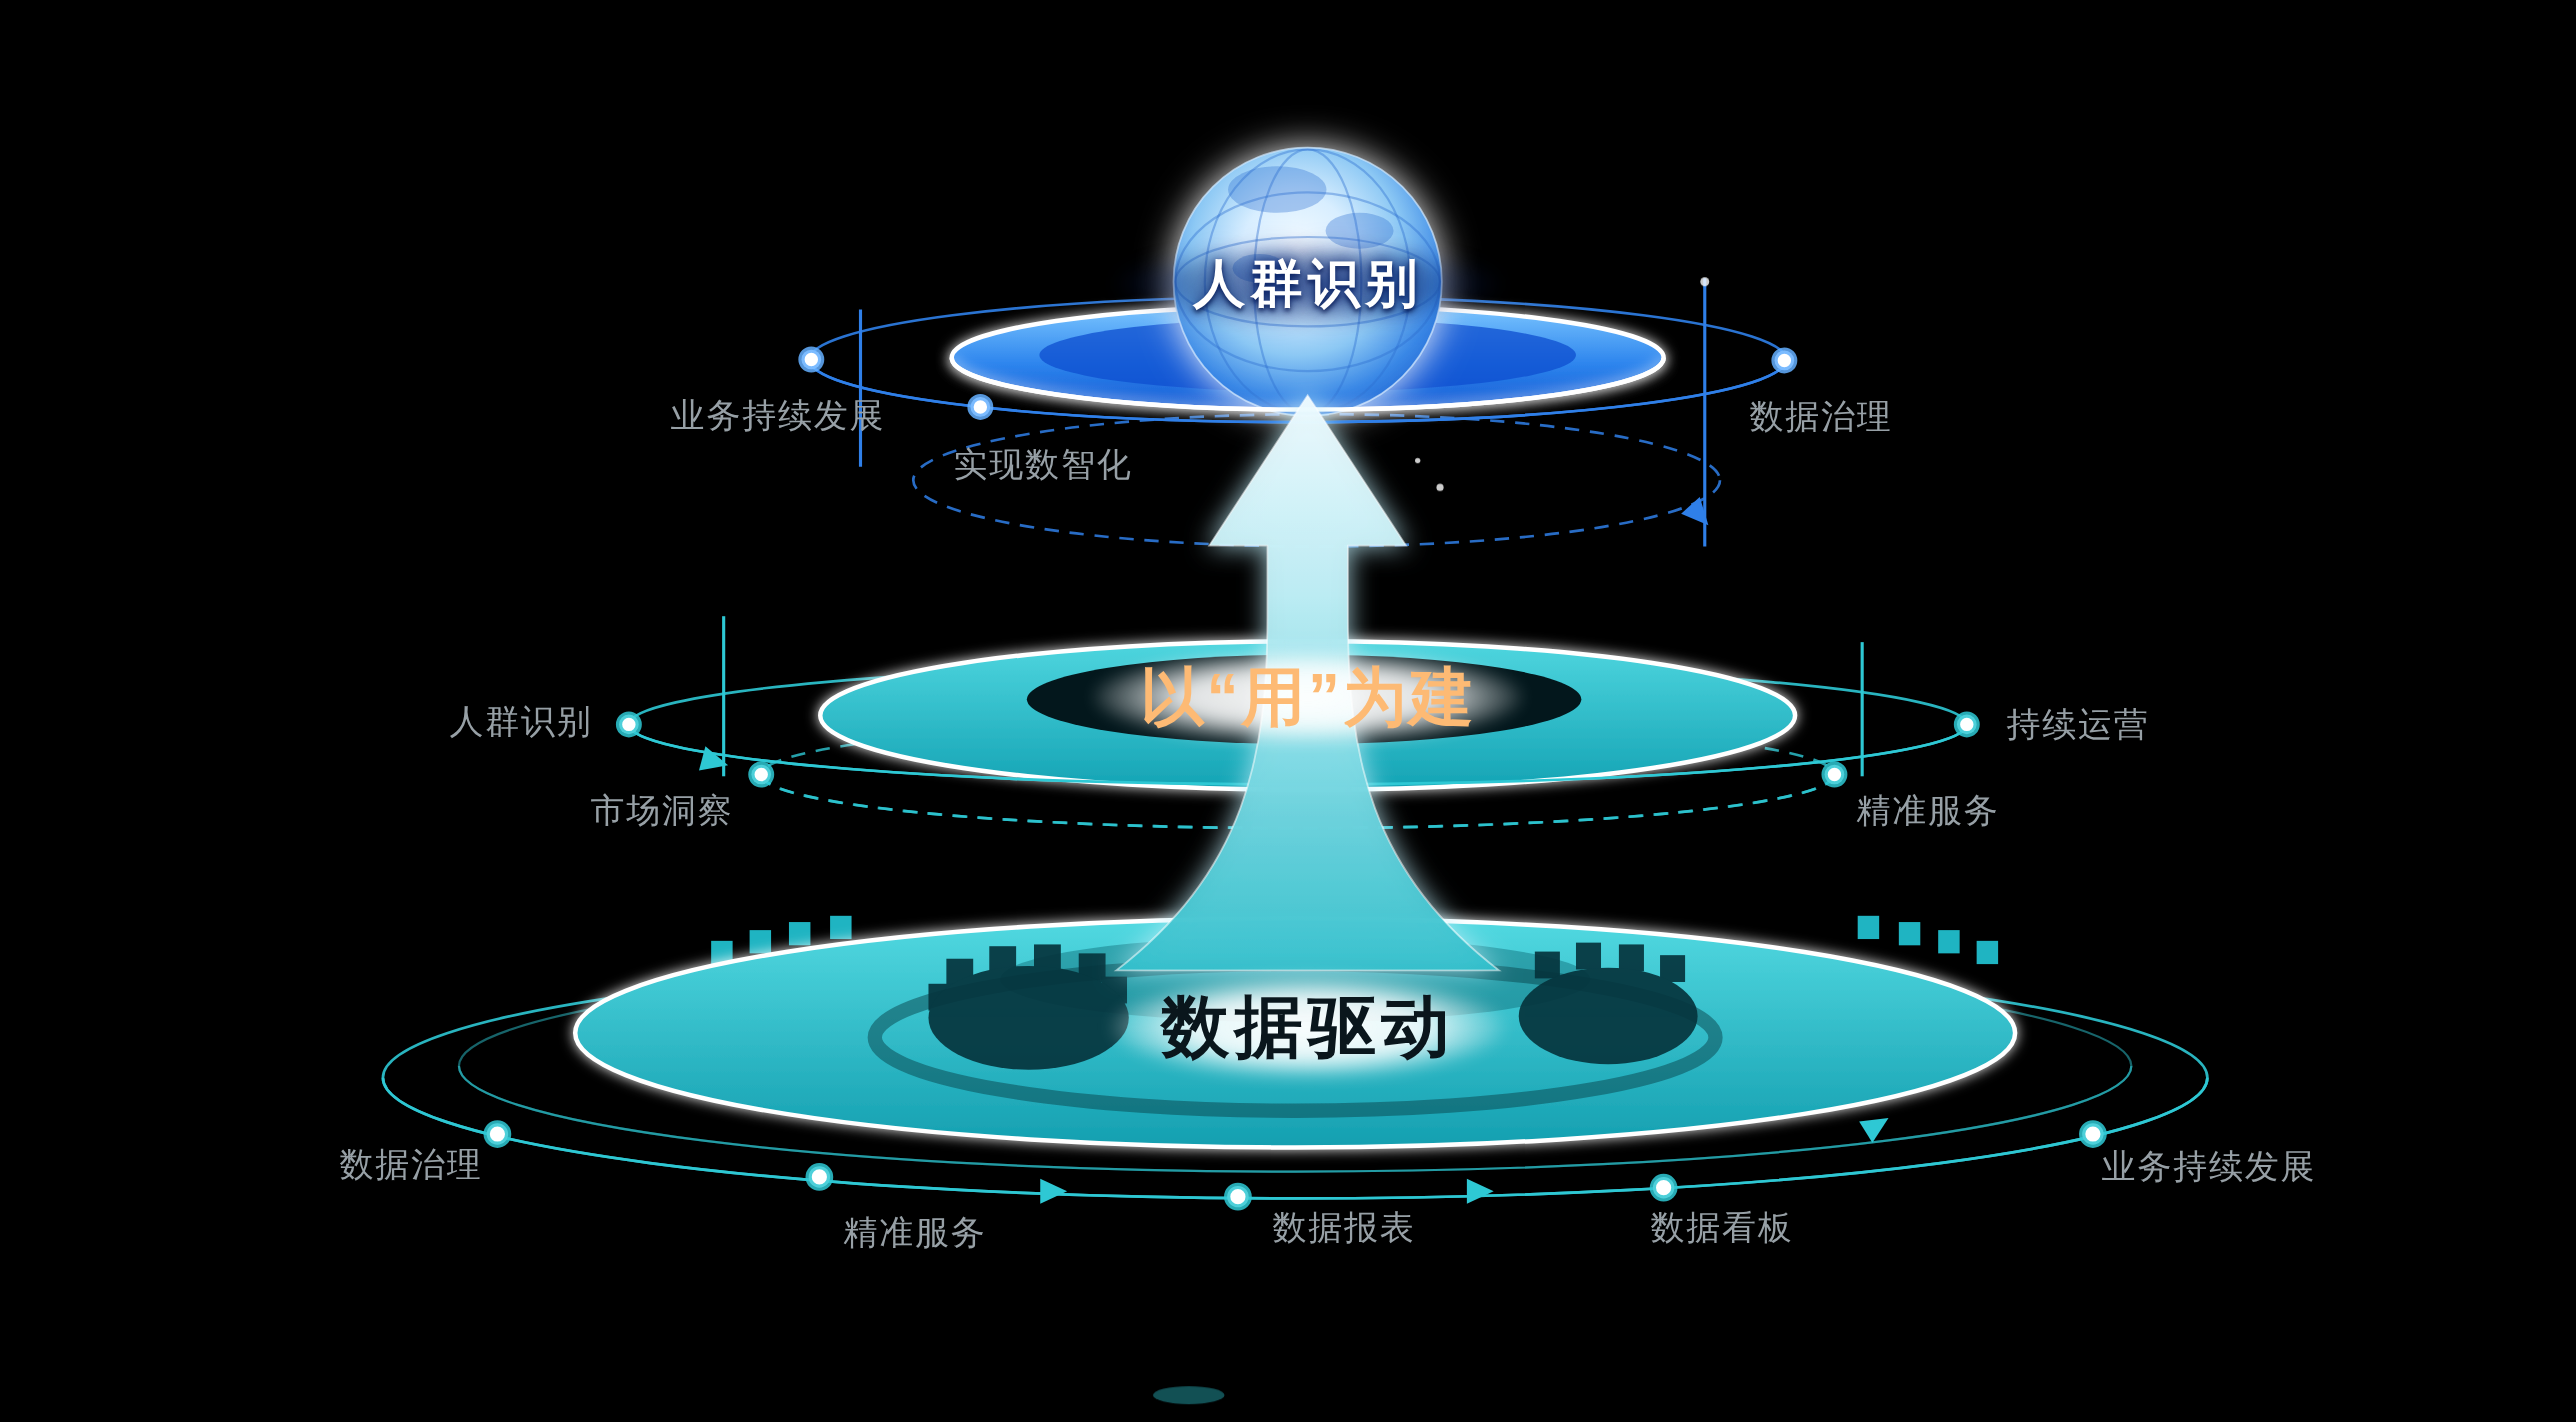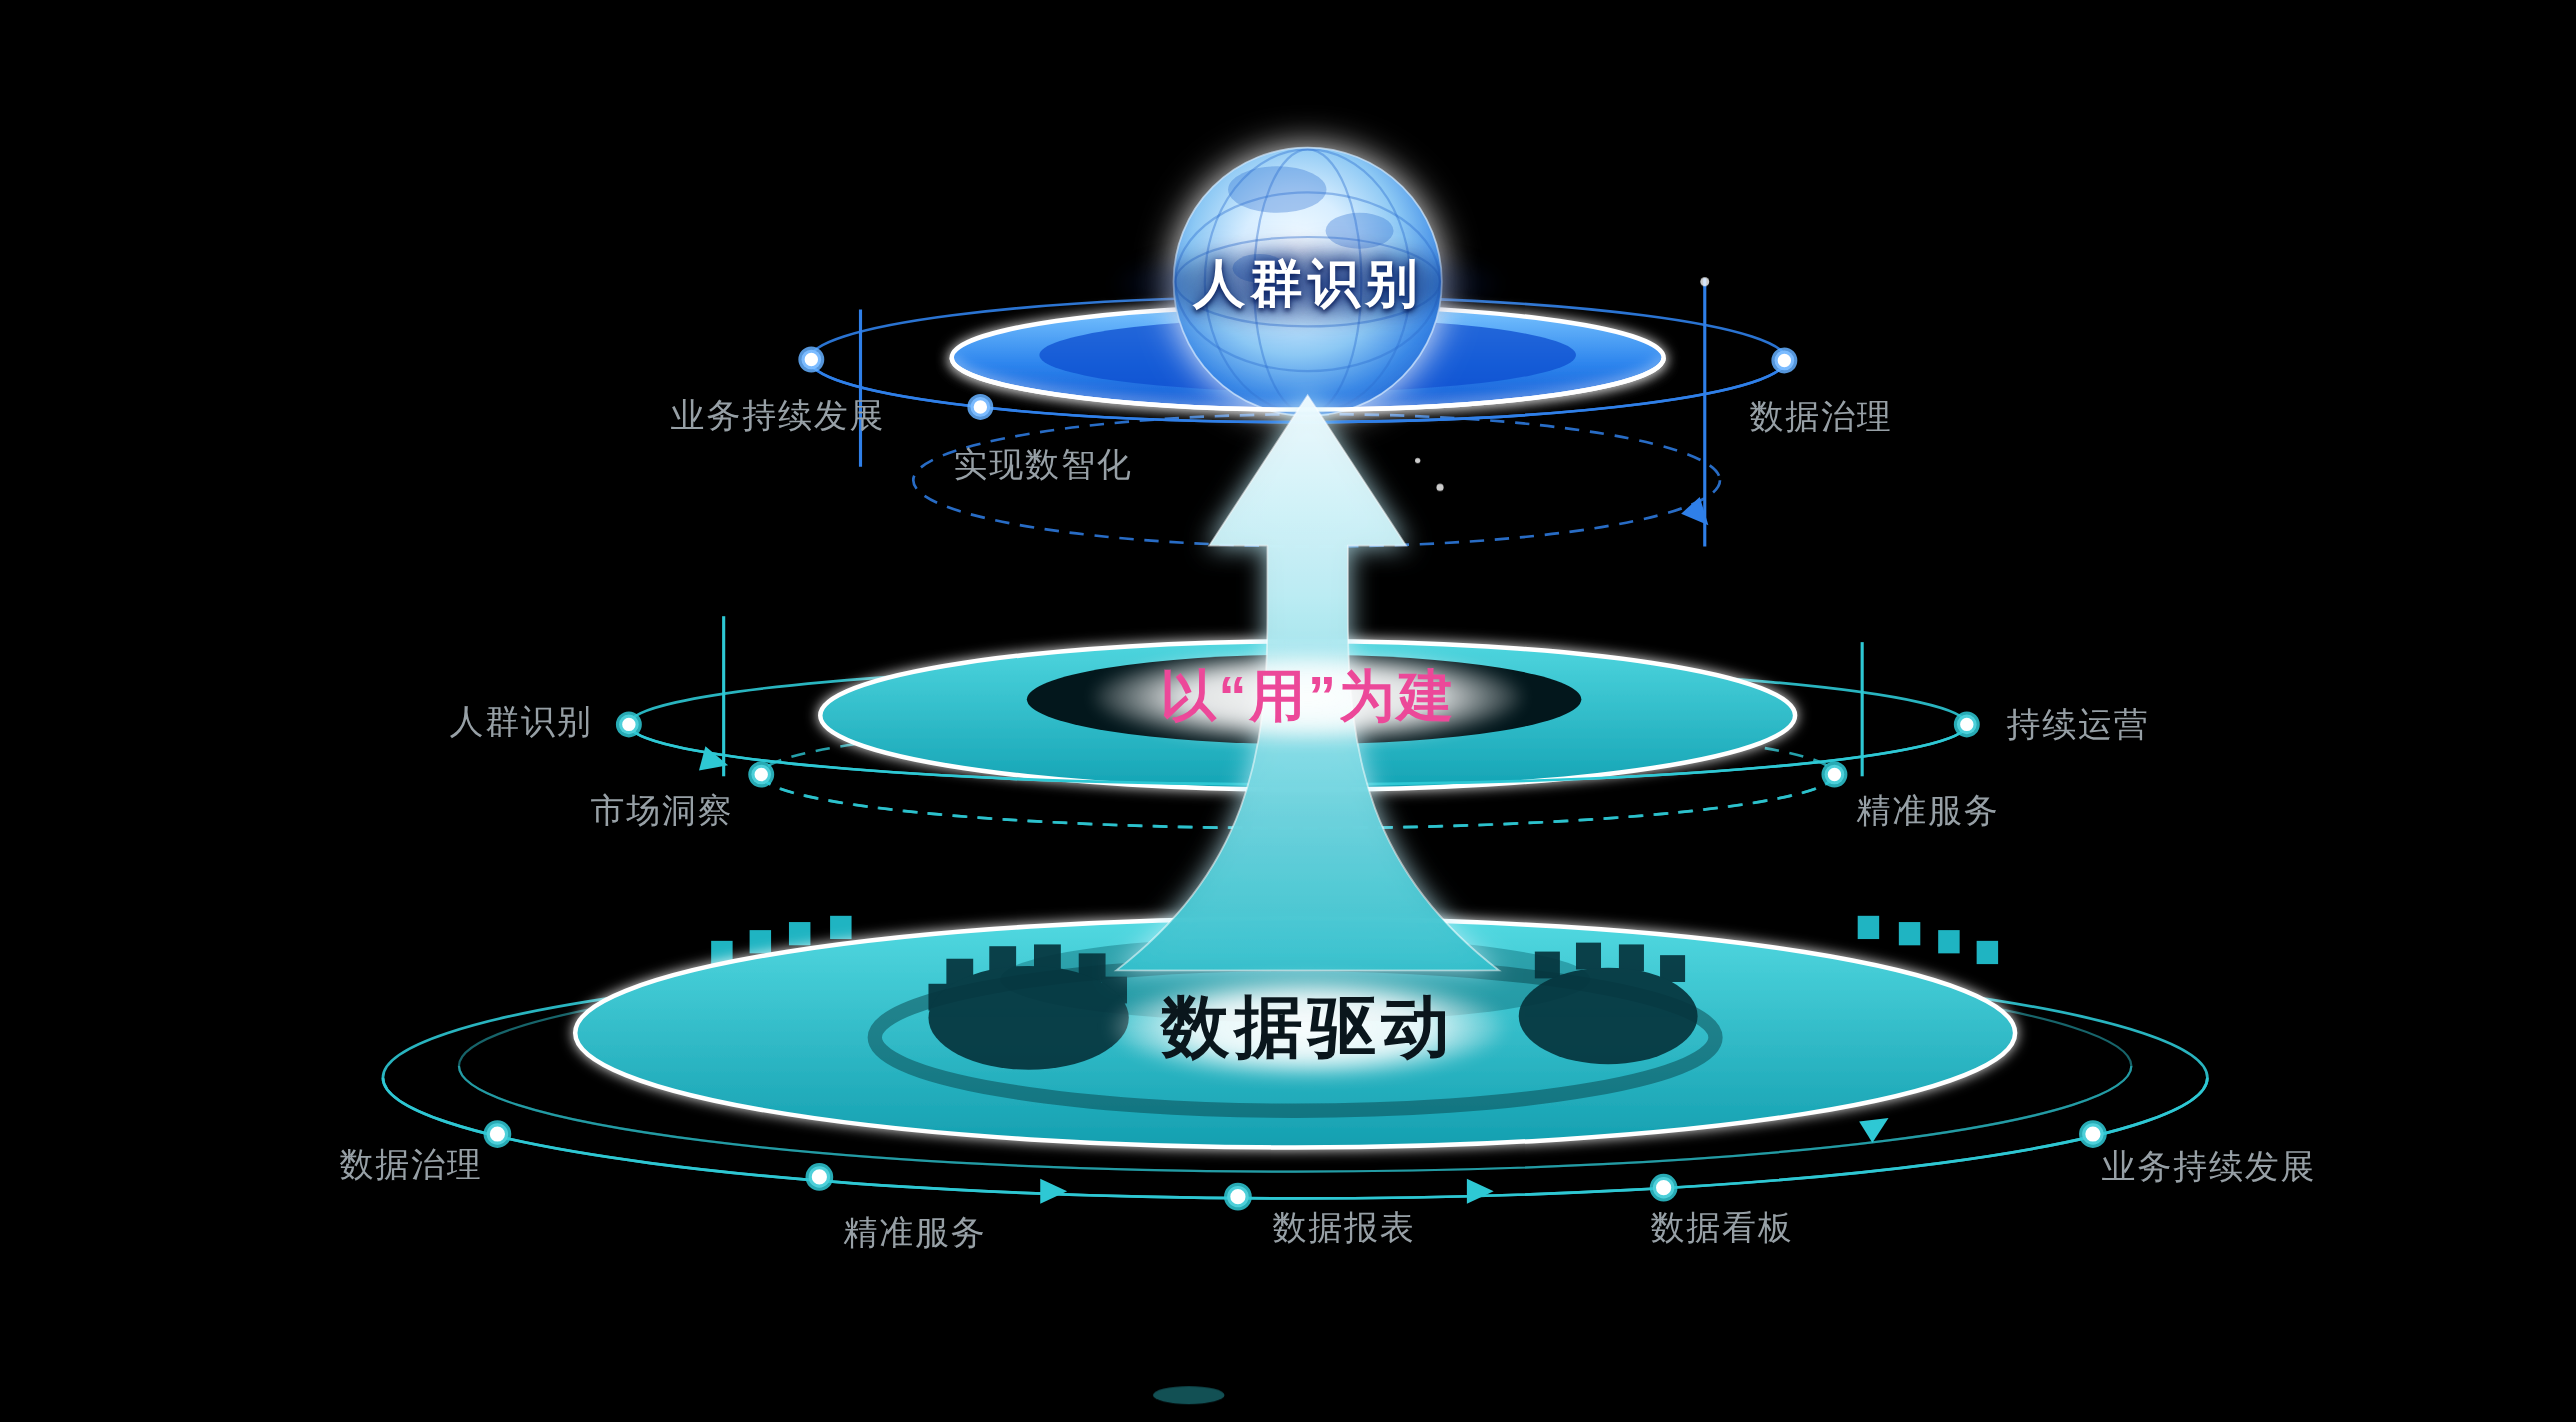--- a/index.html
+++ b/index.html
@@ -4,21 +4,21 @@
 <style>
   html,body{margin:0;padding:0;background:#000;}
   #stage{position:relative;width:2576px;height:1422px;background:#000;overflow:hidden;
          font-family:"Liberation Sans","DejaVu Sans",sans-serif;}
   #stage svg{position:absolute;left:0;top:0;}
   .side-label{position:absolute;transform:translate(-50%,-50%);color:#97a0a6;font-size:34px;
               white-space:nowrap;letter-spacing:1.8px;}
   .tier-label{position:absolute;transform:translate(-50%,-50%);font-weight:bold;white-space:nowrap;}
   .tier-label-top{font-size:52px;color:#ffffff;letter-spacing:5.4px;
       text-shadow:0 0 14.3px rgba(7,36,108,.95),0 0 34px rgba(10,50,150,.85),0 2.7px 5.4px rgba(0,10,50,.9);}
-  .tier-label-mid{font-size:56px;color:#ec4899;letter-spacing:2.7px;}
+  .tier-label-mid{font-size:64px;color:#fdba74;letter-spacing:2.7px;}
   .tier-label-bottom{font-size:68px;color:#0a161c;letter-spacing:5.4px;text-align:right;}
   .band{position:absolute;transform:translate(-50%,-50%);border-radius:50%;}
   .band-white{background:radial-gradient(ellipse at center,rgba(255,255,255,0.98) 0%,
               rgba(255,255,255,0.88) 42%,rgba(255,255,255,0) 74%);filter:blur(7.2px);}
   .band-dark{background:radial-gradient(ellipse at center,rgba(8,34,100,0.62) 0%,
               rgba(8,34,100,0.35) 50%,rgba(8,34,100,0) 75%);filter:blur(9px);}
 </style>
 </head>
 <body>
 

